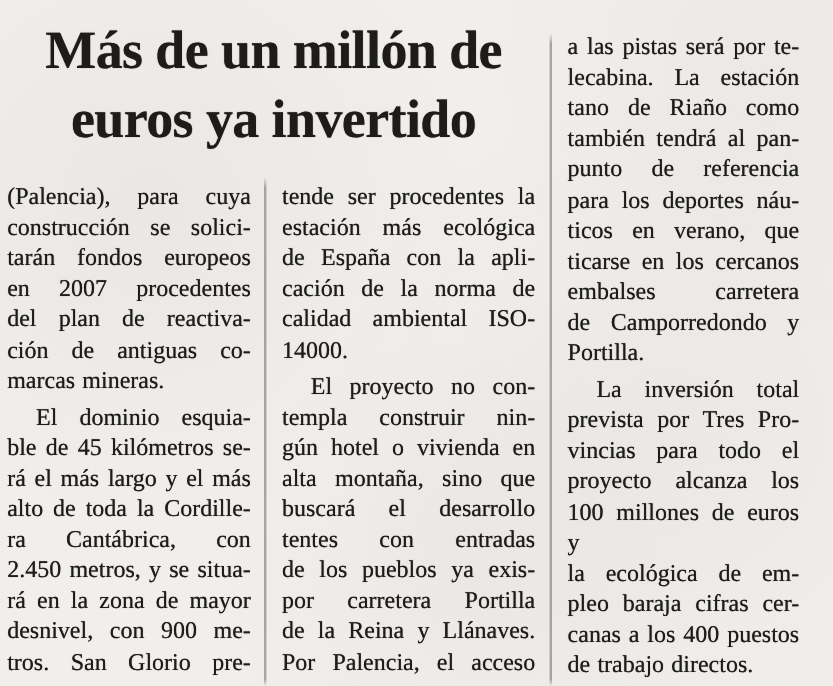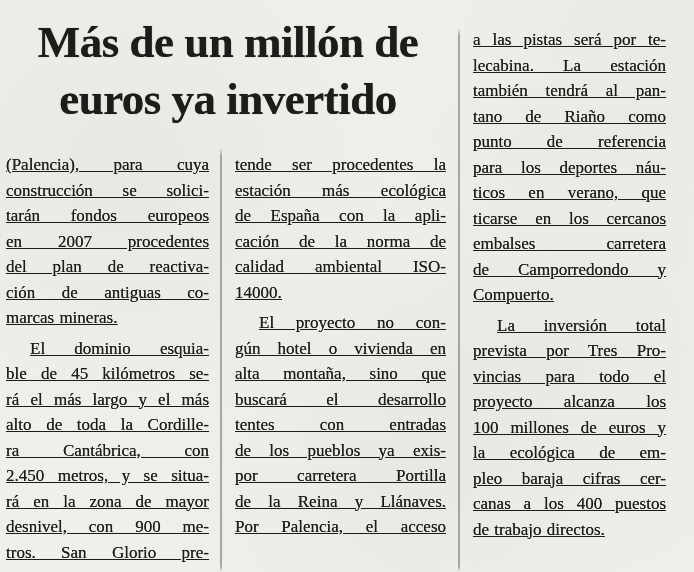--- a/index.html
+++ b/index.html
@@ -45,26 +45,25 @@
     position: absolute;
     width: 2px;
     background: linear-gradient(to bottom, rgba(0,0,0,0) 0, var(--rule) 8px, var(--rule) calc(100% - 6px), rgba(0,0,0,0) 100%);
     opacity: 0.75;
   }
   #divider-1 { left: 220px; top: 148px; height: 424px; }
   #divider-2 { left: 458px; top: 28px;  height: 544px; }
 
   .col {
     position: absolute;
-    font-size: 17px;
+    font-size: 20px;
     line-height: 25.5px;
     color: var(--ink);
     text-shadow: 0 0 0.6px rgba(25,25,25,0.80);
     word-spacing: 1px;
-    text-decoration: underline;
   }
   #col-0 { left: 6px;   top: 152px; width: 203px; }
   #col-1 { left: 235px; top: 152px; width: 211px; }
   #col-2 { left: 473px; top: 27px;  width: 193px; }
 
   .para + .para { margin-top: 5px; }
   .para.indent .line:first-child { padding-left: 24px; }
 
   .line {
     text-align: justify;
@@ -112,43 +111,44 @@
       <div class="para">
         <div class="line">tende ser procedentes la</div>
         <div class="line">estación más ecológica</div>
         <div class="line">de España con la apli-</div>
         <div class="line">cación de la norma de</div>
         <div class="line">calidad ambiental ISO-</div>
         <div class="line endline">14000.</div>
       </div>
       <div class="para indent">
         <div class="line">El proyecto no con-</div>
+        <div class="line">templa construir nin-</div>
         <div class="line">gún hotel o vivienda en</div>
         <div class="line">alta montaña, sino que</div>
         <div class="line">buscará el desarrollo</div>
         <div class="line">tentes con entradas</div>
         <div class="line">de los pueblos ya exis-</div>
         <div class="line">por carretera Portilla</div>
         <div class="line">de la Reina y Llánaves.</div>
         <div class="line">Por Palencia, el acceso</div>
       </div>
     </div>
   <div class="col" id="col-2">
       <div class="para">
         <div class="line">a las pistas será por te-</div>
         <div class="line">lecabina. La estación</div>
+        <div class="line">tano de Riaño como</div>
         <div class="line">también tendrá al pan-</div>
-        <div class="line">tano de Riaño como</div>
         <div class="line">punto de referencia</div>
         <div class="line">para los deportes náu-</div>
         <div class="line">ticos en verano, que</div>
         <div class="line">ticarse en los cercanos</div>
         <div class="line">embalses carretera</div>
         <div class="line">de Camporredondo y</div>
-        <div class="line endline">Compuerto.</div>
+        <div class="line endline">Portilla.</div>
       </div>
       <div class="para indent">
         <div class="line">La inversión total</div>
         <div class="line">prevista por Tres Pro-</div>
         <div class="line">vincias para todo el</div>
         <div class="line">proyecto alcanza los</div>
         <div class="line">100 millones de euros y</div>
         <div class="line">la ecológica de em-</div>
         <div class="line">pleo baraja cifras cer-</div>
         <div class="line">canas a los 400 puestos</div>

